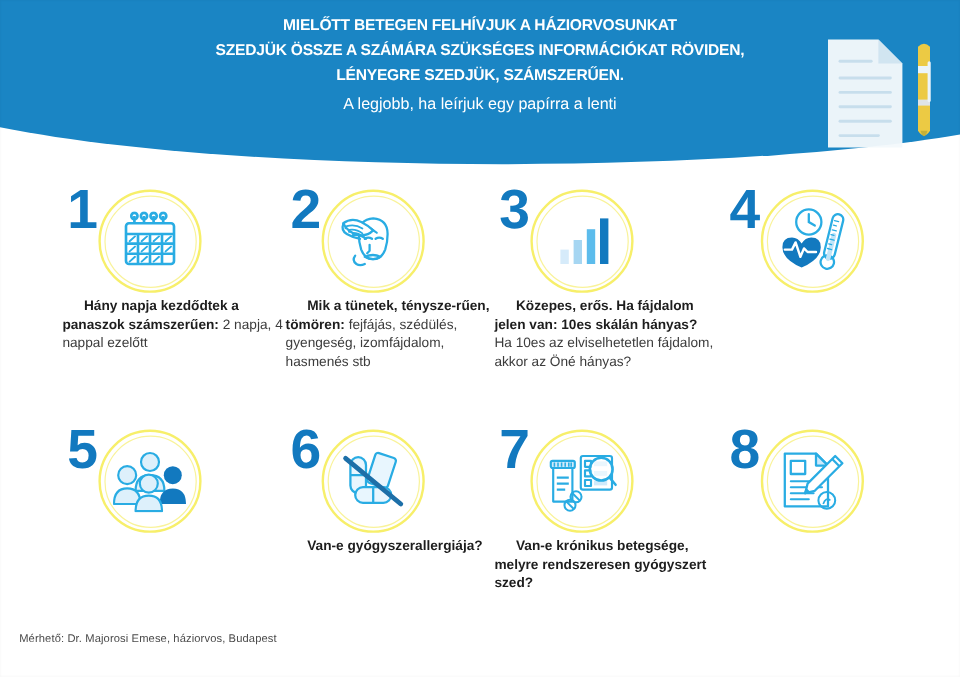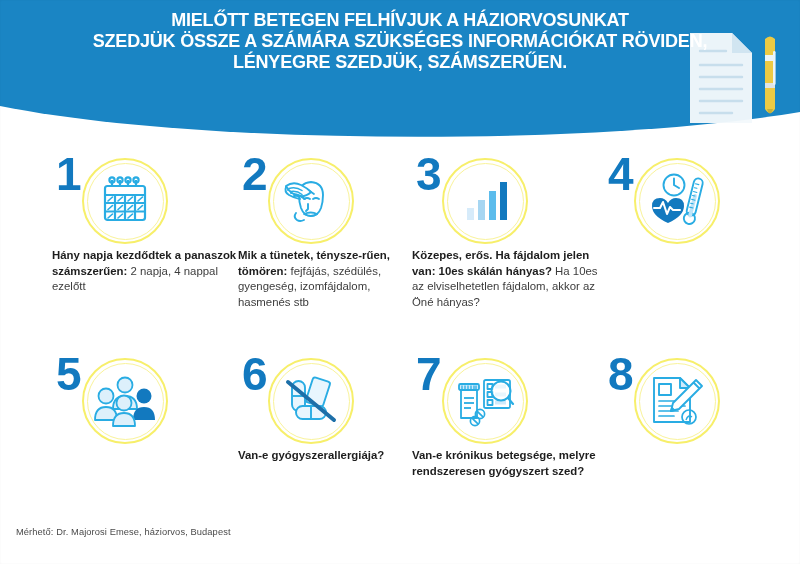--- a/index.html
+++ b/index.html
@@ -35,21 +35,21 @@
     position: absolute;
     left: 0;
     top: 10px;
     width: 800px;
     text-align: center;
     z-index: 4;
   }
   .headline {
     color: #ffffff;
     font-weight: bold;
-    font-size: 18px;
+    font-size: 13px;
     letter-spacing: -0.2px;
     line-height: 21px;
     margin: 0;
     padding: 0 30px;
     white-space: nowrap;
   }
   .subline {
     color: #ffffff;
     font-weight: normal;
     font-size: 13.4px;
@@ -130,20 +130,21 @@
   }
   .item-text {
     font-size: 11.4px;
     line-height: 15.6px;
     color: #3c3c3c;
     width: 186px;
   }
   .item-text b {
     color: #1d1d1d;
     font-weight: bold;
+    margin-left: 18px;
   }
 
   
   #footer-source {
     position: absolute;
     left: 16px;
     top: 527px;
     font-size: 9.3px;
     color: #4a4a4a;
     letter-spacing: 0.1px;
@@ -185,20 +186,21 @@
         <path d="M97,84 q3,9 6,0 Z" fill="#cdb233"></path>
         <rect x="103" y="26" width="2.6" height="34" rx="1.3" fill="#f4f9fc"></rect>
       </g>
     </g>
   </svg>
 
   <div id="header-text-block">
     <div class="headline">MIELŐTT BETEGEN FELHÍVJUK A HÁZIORVOSUNKAT</div>
     <div class="headline">SZEDJÜK ÖSSZE A SZÁMÁRA SZÜKSÉGES INFORMÁCIÓKAT RÖVIDEN,</div>
     <div class="headline">LÉNYEGRE SZEDJÜK, SZÁMSZERŰEN.</div>
+    <div class="subline">A legjobb, ha leírjuk egy papírra a lenti</div>
   </div>
 </div>
 
 <div id="items-grid">
 
   <div class="grid-item" style="left:52px; top:8px;">
     <div class="badge-wrap">
       <div class="ring double"></div>
       <div class="num">1</div>
       <div class="icon-holder">

